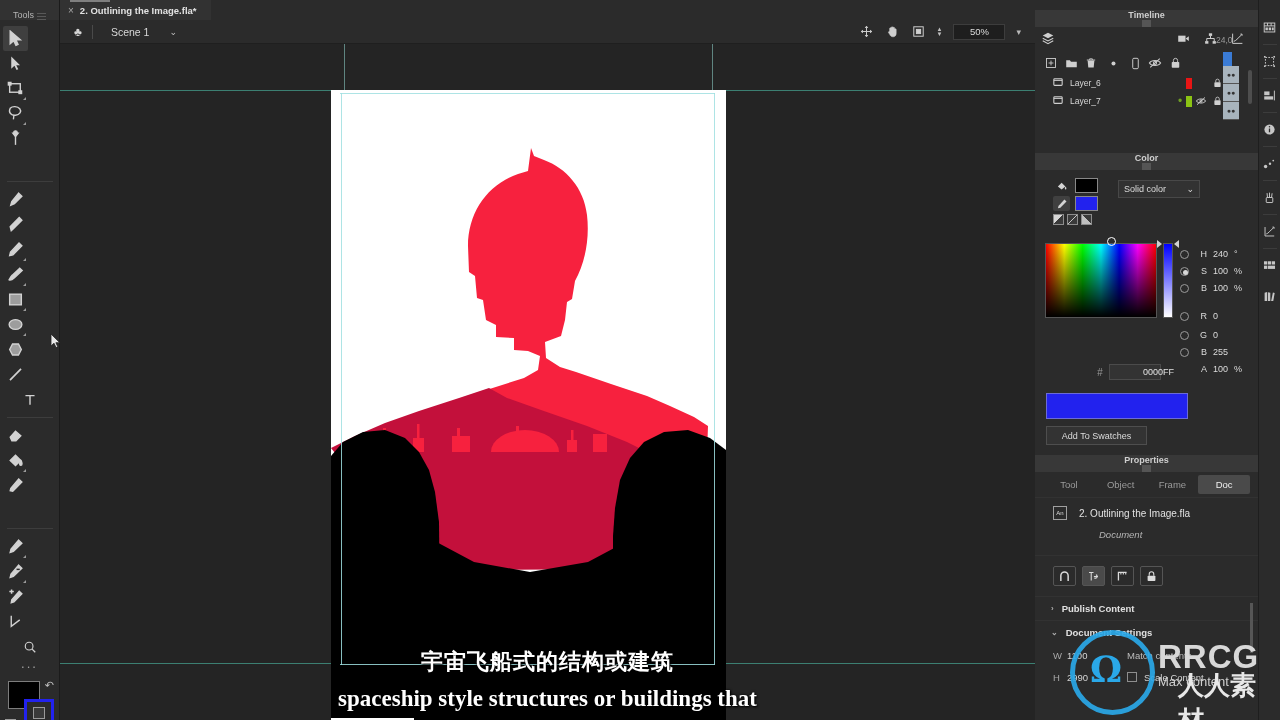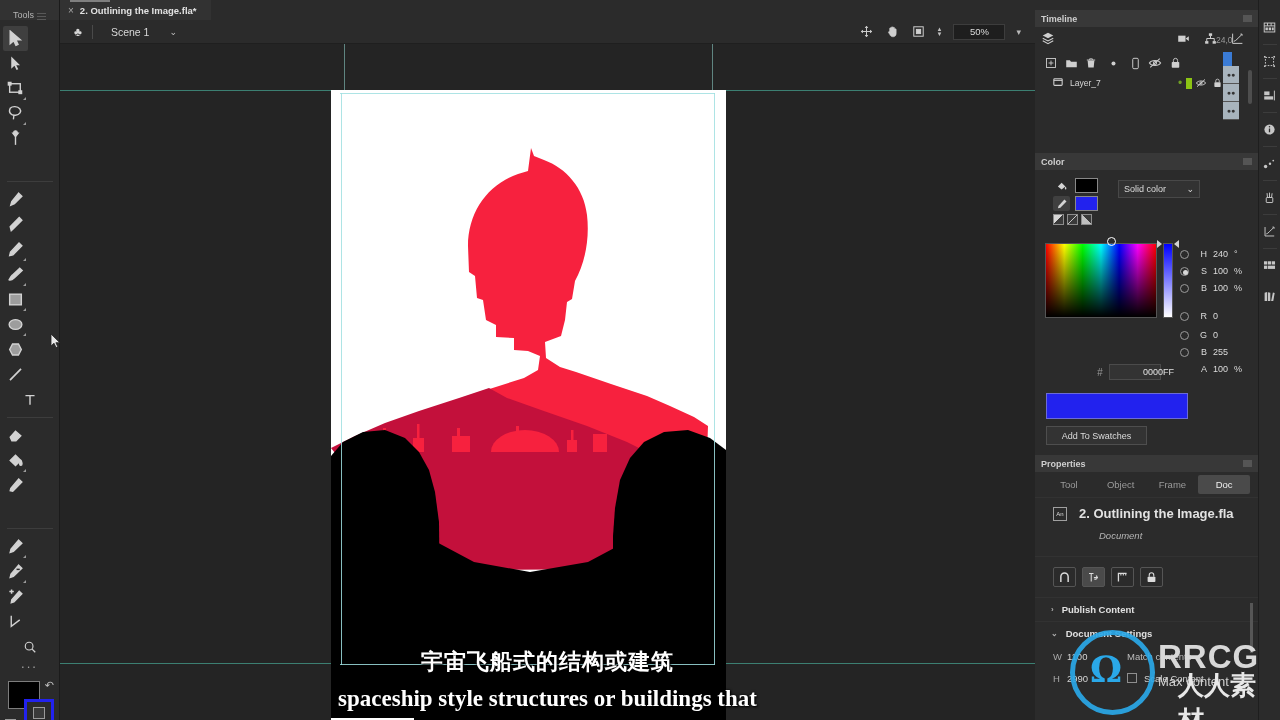--- a/index.html
+++ b/index.html
@@ -73,21 +73,21 @@
   
   #subtitles { position:absolute; left:0; bottom:8px; width:975px; text-align:center; z-index:40; }
   #sub-cn { font-size:22px; font-weight:bold; color:#fff; letter-spacing:1px;
     text-shadow:0 0 3px #000,1px 1px 2px #000; font-family:"DejaVu Sans", sans-serif; }
   #sub-en { margin-top:9px; font-size:23px; color:#fff; font-family:"Liberation Serif", serif;
     font-weight:bold; text-shadow:0 0 3px #000,1px 1px 2px #000; }
 
   
   #right-dock { position:absolute; left:1035px; top:0; width:223px; height:720px; background:#2b2b2b; }
   .panel-title { height:17px; background:#383838; display:flex; align-items:center;
-    justify-content:space-between; padding:0 6px; font-size:9px; color:#cfcfcf; font-weight:bold; }
+    justify-content:space-between; padding:0 6px; font-size:9px; color:#cfcfcf; font-weight:bold;flex-direction:column; }
   .panel-title .grip { width:9px; height:7px; background:#6e6e6e; opacity:.55; }
 
   
   #timeline { position:absolute; left:0; top:10px; width:223px; height:143px; background:#2b2b2b; }
   #tl-toolrow { height:25px; display:flex; align-items:center; padding:0 6px; gap:0; }
   #tl-toolrow svg { stroke:#cfcfcf; fill:none; stroke-width:1.2; }
   #tl-toolrow .sp { flex:1; }
   #tl-frames-hd { position:absolute; right:0; top:17px; width:45px; height:25px;
     font-size:8.5px; color:#9a9a9a; display:flex; align-items:center; padding-left:3px; }
   #tl-layerbar { height:22px; display:flex; align-items:center; padding:0 6px; background:#2b2b2b; }
@@ -153,21 +153,21 @@
   
   #propspanel { position:absolute; left:0; top:455px; width:223px; height:265px; background:#2b2b2b; }
   #pp-tabs { height:25px; display:flex; align-items:center; padding:0 8px; gap:0; }
   .pp-tab { flex:1; height:19px; display:flex; align-items:center; justify-content:center;
     font-size:9.5px; color:#9b9b9b; border-radius:2px; }
   .pp-tab.act { background:#4a4a4a; color:#f0f0f0; }
   #pp-doc { display:flex; flex-direction:column; padding:8px 0 6px 0; border-top:1px solid #323232; }
   #pp-docrow { display:flex; align-items:center; gap:12px; padding-left:18px; }
   #pp-docicon { width:14px; height:14px; border:1px solid #a0a0a0; display:flex;
     align-items:center; justify-content:center; font-size:6px; color:#dcdcdc; }
-  #pp-docname { font-size:13px; color:#e2e2e2;font-weight:bold; }
+  #pp-docname { font-size:10px; color:#e2e2e2; }
   #pp-docsub { font-size:9.5px; color:#b4b4b4; font-style:italic; padding-left:64px; margin-top:9px; }
   #pp-btnrow { display:flex; gap:6px; padding:10px 0 0 18px; border-top:1px solid #323232; margin-top:9px; }
   .pp-btn { width:23px; height:20px; border:1px solid #555; border-radius:2px; display:flex;
     align-items:center; justify-content:center; }
   .pp-btn.act { background:#4a4a4a; }
   .pp-btn svg { width:13px; height:13px; stroke:#dcdcdc; fill:none; stroke-width:1.3; }
   .pp-sect { display:flex; align-items:center; gap:8px; font-size:9.5px; color:#e0e0e0;
     font-weight:bold; padding-left:16px; height:24px; }
   .pp-sect .ch { font-size:8px; color:#b0b0b0; }
   .pp-wh { display:flex; align-items:center; font-size:9.5px; color:#d6d6d6; padding-left:18px; height:22px; }
@@ -533,20 +533,39 @@
         <span class="ic">
           <svg width="11" height="12" viewBox="0 0 14 16">
               <rect x="2" y="6.8" width="10" height="7.4" rx="1" fill="#cfcfcf" stroke="none"></rect>
               <path d="M4.2 6.8 V4.6 a2.8 2.8 0 0 1 5.6 0 V6.8"></path>
             </svg>
         </span>
       </div>
 
       <div>
 
+        <div class="tl-row">
+          <span class="licon">
+            <svg width="10" height="10" viewBox="0 0 12 12">
+                <rect x="1" y="2" width="10" height="8" rx="1"></rect>
+                <path d="M1 4 H11"></path>
+              </svg>
+          </span>
+          <span class="lname">Layer_6</span>
+          <span class="dot"></span>
+          <span class="colorbar" style="background:#E81515"></span>
+          <span class="eyeslash"></span>
+          <span class="lock">
+            <svg width="9" height="10" viewBox="0 0 14 16">
+                <rect x="2" y="6.8" width="10" height="7.4" rx="1" fill="#d0d0d0" stroke="none"></rect>
+                <path d="M4.2 6.8 V4.6 a2.8 2.8 0 0 1 5.6 0 V6.8"></path>
+              </svg>
+          </span>
+          <span style="width:32px;"></span>
+        </div>
 
         <div class="tl-row">
           <span class="licon">
             <svg width="10" height="10" viewBox="0 0 12 12">
                 <rect x="1" y="2" width="10" height="8" rx="1"></rect>
                 <path d="M1 4 H11"></path>
               </svg>
           </span>
           <span class="lname">Layer_7</span>
           <span class="dot" style="color:#6f9e24;">•</span>

